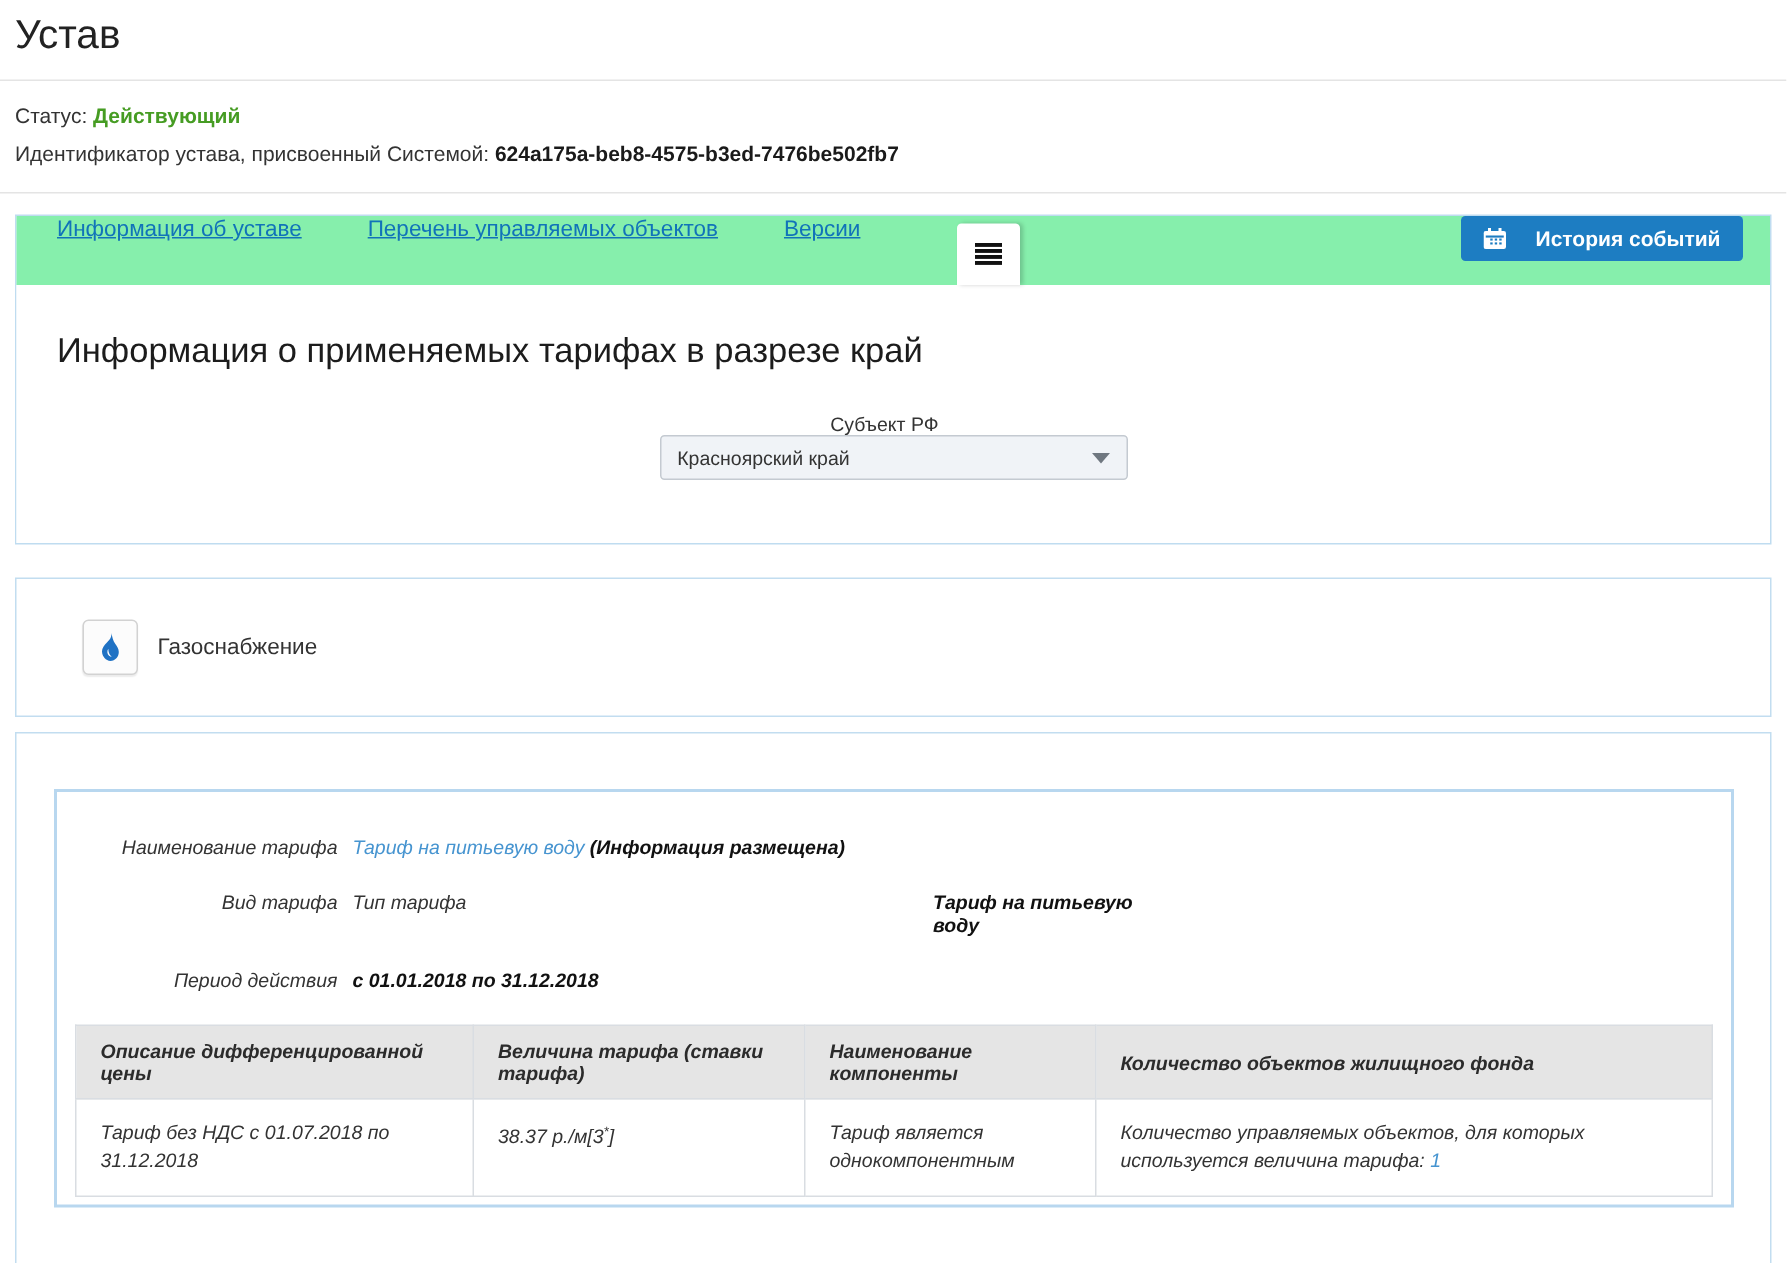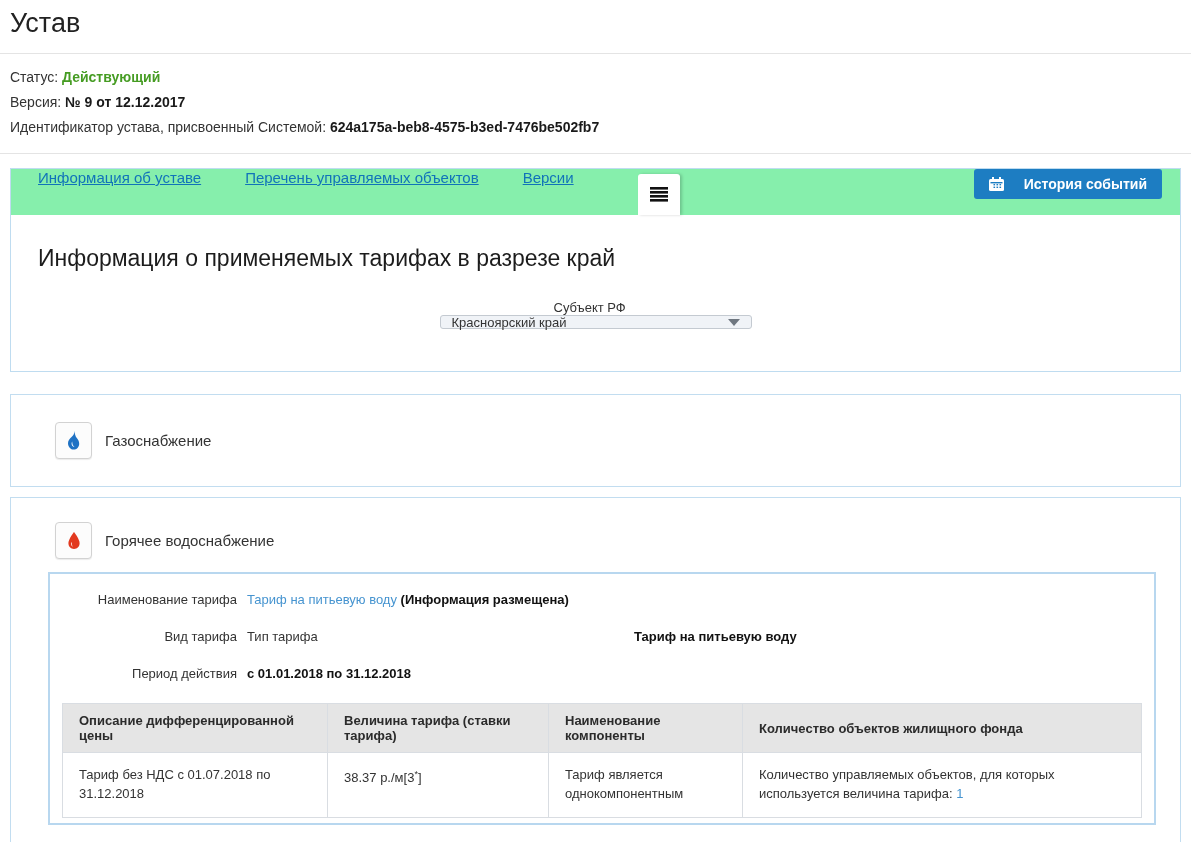--- a/index.html
+++ b/index.html
@@ -31,40 +31,40 @@
   .btn-history {
     background:#1d7dc2; color:#fff; font-size:14px; font-weight:700;
     border:none; border-radius:3px; padding:7px 15px;
     display:flex; align-items:center; gap:20px; font-family:inherit; cursor:pointer;
   }
   .tabs-content { background:#fff; padding:30px 27px 42px; }
   .section-title { font-size:23px; font-weight:500; color:#1c1c1c; margin:0 0 28px; }
   .form-row { display:flex; align-items:center; font-size:13px;flex-direction:column; }
   .form-label { width:84px; }
   .select {
-    width:312px; height:14px; box-sizing:border-box; background:#f0f3f7;
+    width:312px; height:30px; box-sizing:border-box; background:#f0f3f7;
     border:1px solid #c4cad1; border-radius:3px; display:flex; align-items:center;
     justify-content:space-between; padding:0 11px; cursor:pointer;
   }
   .caret-down { width:0; height:0; border-left:6px solid transparent; border-right:6px solid transparent; border-top:7px solid #6f7780; }
 
   
   .panel { margin:22px 10px 0; border:1px solid #c2ddf0; }
   .panel-head { display:flex; align-items:center;padding-left:27px; }
   .panel.gas { padding:27px 17px; }
   .panel.hw { margin-top:10px; padding:24px 24px 42px 17px; }
   .tile {
     width:37px; height:37px; box-sizing:border-box; border:1px solid #d2d2d2; border-radius:4px;
     background:#fcfcfc; display:flex; align-items:center; justify-content:center;
     box-shadow:0 1px 1px rgba(0,0,0,.08);
   }
   .service-label { margin-left:13px; font-size:15px; color:#333; }
 
   
-  .inner-box { margin:13px 0 0 20px; border:2px solid #b8d7ef; padding:18px 12px 5px; }
+  .inner-box { margin:13px 0 0 8px; border:2px solid #b8d7ef; padding:29px 12px 5px;font-style:italic; }
   .info-row { display:grid; grid-template-columns:175px 377px 163px auto; column-gap:10px; font-size:13px; margin-bottom:22px; align-items:baseline; }
   .lbl { text-align:right; color:#333; }
   .val b, .val-bold { font-weight:700; color:#111; }
   .link { color:#4694d0; text-decoration:none; }
 
   table.tariff { width:100%; border-collapse:collapse; font-size:13px; margin-top:3px; }
   table.tariff th, table.tariff td { border:1px solid #d9dde2; text-align:left; }
   table.tariff th { background:#e5e5e5; font-weight:700; padding:9px 16px; vertical-align:middle; color:#2b2b2b; }
   table.tariff td { padding:12px 16px 14px; vertical-align:top; line-height:19px; }
   .col1 { width:232px; } .col2 { width:188px; } .col3 { width:161px; }
@@ -75,24 +75,20 @@
 
 <div class="page-head">
   <h1 class="page-title">Устав</h1>
 </div>
 <hr class="hrline">
 
 <div class="meta">
   <div>
     <span>Статус:</span>
     <span class="status-val">Действующий</span>
-  </div>
-  <div>
-    <span>Версия:</span>
-    <b>№ 9 от 12.12.2017</b>
   </div>
   <div>
     <span>Идентификатор устава, присвоенный Системой:</span>
     <b>624a175a-beb8-4575-b3ed-7476be502fb7</b>
   </div>
 </div>
 <hr class="hrline">
 
 <div class="tabs-box">
   <div class="tabs-strip">
@@ -143,29 +139,20 @@
       <svg width="17" height="19" viewBox="0 0 17 19">
         <path fill="#1f72c4" d="M9.2 0c.4 3-1.2 4.6-2.9 6.3C4.5 8.1 3 9.9 3 12.2 3 15.7 5.7 18.6 8.6 18.6c3.2 0 5.6-2.6 5.6-5.9 0-2.1-1.1-4-2.4-5.6C10.4 5.4 9.9 2.7 9.2 0z"></path>
         <path fill="#fff" d="M7.2 10.5c-1 1.5-.8 3.6.5 4.7.5.4 1.2.7 1.8.7-1.9-1.4-2.2-3.5-2.3-5.4z"></path>
       </svg>
     </div>
     <span class="service-label">Газоснабжение</span>
   </div>
 </div>
 
 <div class="panel hw">
-  <div class="panel-head">
-    <div class="tile">
-      <svg width="14" height="18" viewBox="0 0 14 18">
-        <path fill="#e2391f" d="M7 0C7 0 1.4 7.2 1.4 11.1 1.4 14.6 3.8 17 7 17s5.6-2.4 5.6-5.9C12.6 7.2 7 0 7 0z"></path>
-        <path fill="#fff" d="M4.1 10.6c-.4 1.8.3 3.4 1.7 4.1-.9-1.3-1.2-2.6-1-4.1z"></path>
-      </svg>
-    </div>
-    <span class="service-label">Горячее водоснабжение</span>
-  </div>
 
   <div class="inner-box">
     <div class="info-row">
       <span class="lbl">Наименование тарифа</span>
       <span class="val" style="grid-column:2 / span 3;">
         <a class="link">Тариф на питьевую воду</a>
         <b>(Информация размещена)</b>
       </span>
     </div>
     <div class="info-row">

